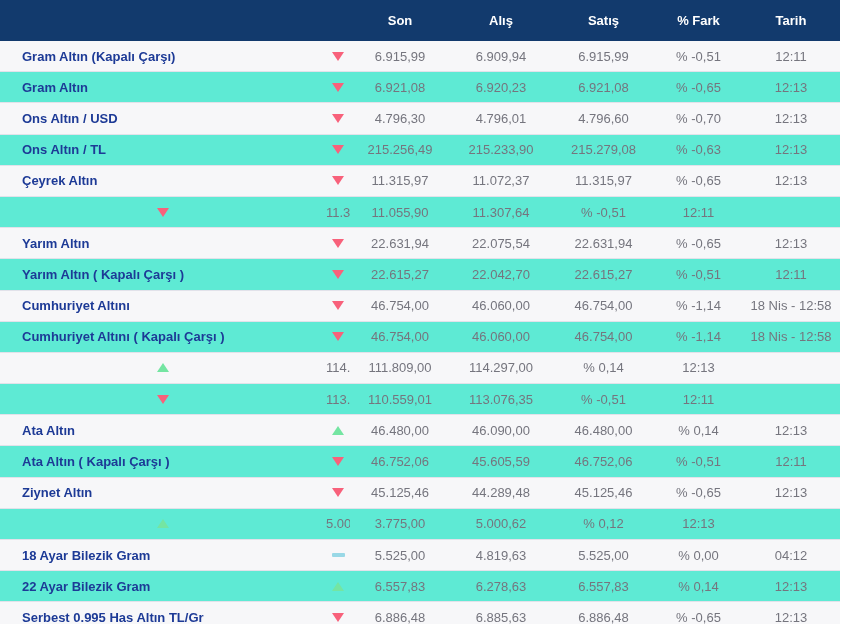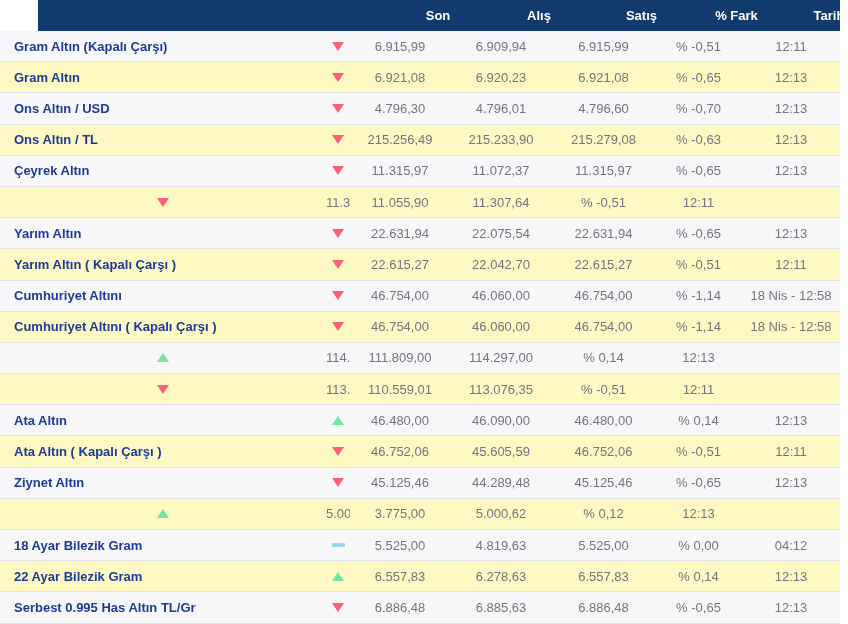--- a/index.html
+++ b/index.html
@@ -15,47 +15,46 @@
   *{margin:0;padding:0;box-sizing:border-box;}
   html,body{width:848px;height:624px;background:#ffffff;overflow:hidden;
     font-family:"Liberation Sans","DejaVu Sans",sans-serif;}
   .table{width:840px;}
   .grid{
     display:grid;
     grid-template-columns:326px 24px 100px 102px 103px 87px 98px;
     align-items:center;
   }
   .header-row{
-    height:31px;
+    height:41px;
     background:var(--header-bg);
     color:#ffffff;
-    margin-left:38px;
   }
   .header-cell{
     font-size:13px;
     font-weight:700;
     text-align:center;
     white-space:nowrap;
   }
   .row{
     height:31.2px;
-    background:#fef9c3;
+    background:#5eead4;
     border-bottom:1px solid var(--border);
   }
   .row.odd{background:var(--stripe);}
   .cell{
     font-size:13px;
     color:var(--num-gray);
     text-align:center;
     white-space:nowrap;
     overflow:hidden;
   }
   .cell.name{
     text-align:left;
-    padding-left:14px;
+    padding-left:22px;
     font-weight:700;
     color:var(--label-blue);
     font-size:13px;
   }
   .cell.arrow{display:flex;justify-content:center;align-items:center;}
   .tri-down{width:0;height:0;border-left:6px solid transparent;
     border-right:6px solid transparent;border-top:9px solid var(--down);}
   .tri-up{width:0;height:0;border-left:6px solid transparent;
     border-right:6px solid transparent;border-bottom:9px solid var(--up);}
   .dash{width:13px;height:4px;background:var(--flat);border-radius:1px;}

